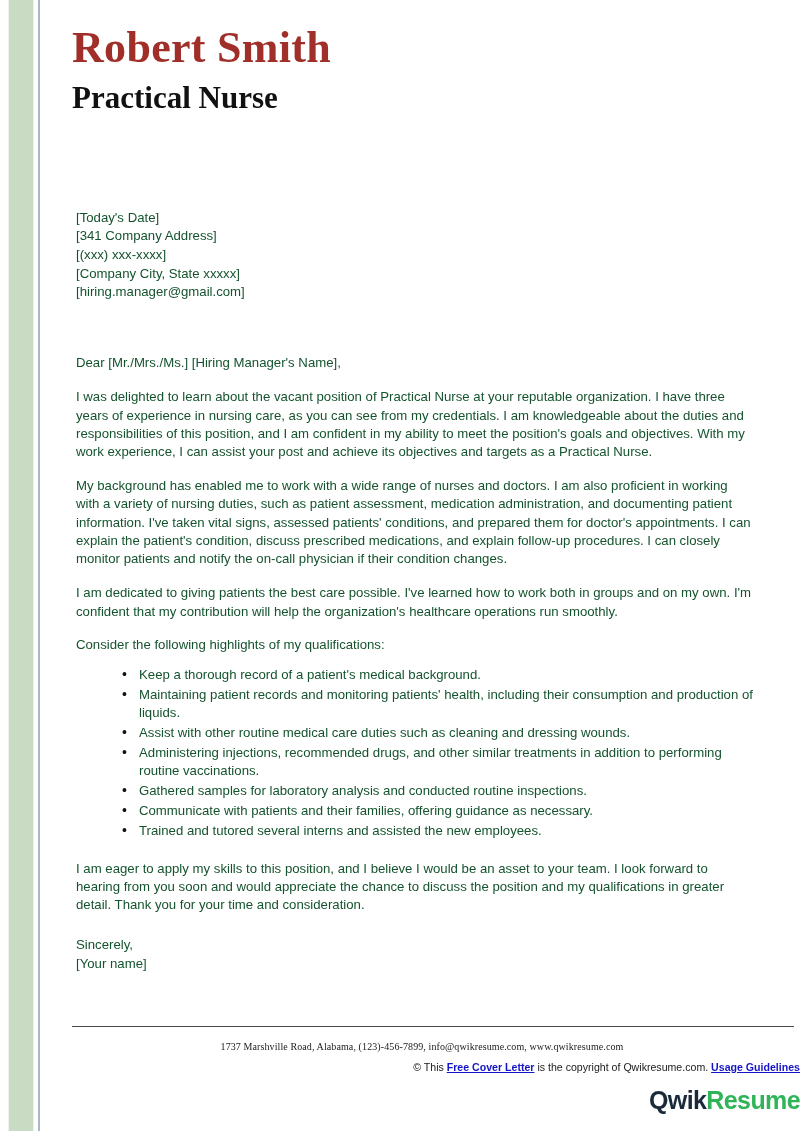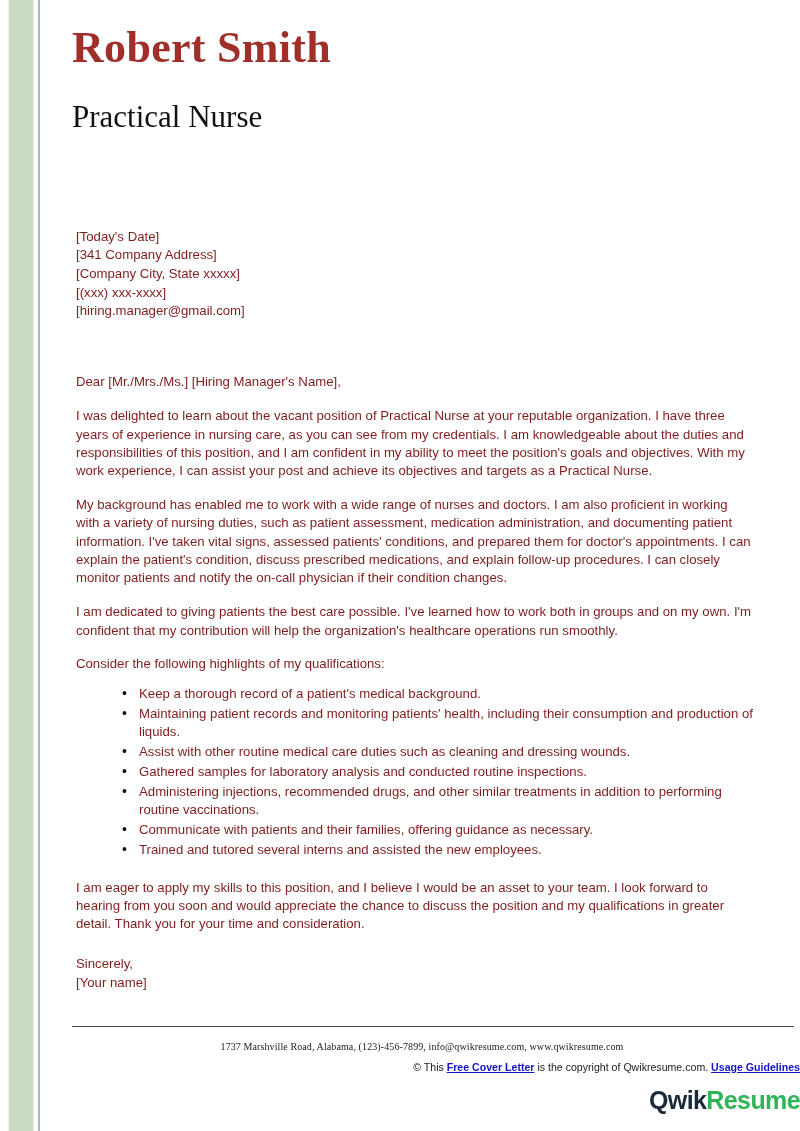--- a/index.html
+++ b/index.html
@@ -59,31 +59,31 @@
     font-size: 44px;
     font-weight: 700;
     color: #9f2f28;
     letter-spacing: 0.3px;
     line-height: 1.0;
     margin: 0;
   }
   .job-title {
     font-family: "Liberation Serif", serif;
     font-size: 31px;
-    font-weight: 400;
+    font-weight: 700;
     color: #111111;
-    margin: 31px 0 0 0;
+    margin: 12px 0 0 0;
     line-height: 1.0;
   }
 
   
   .letter {
     padding: 0 46px 0 32px;
     font-size: 13.2px;
-    color: #7f1d1d;
+    color: #14532d;
     line-height: 1.38;
   }
   .block-date { margin-top: 96px; }
   .addr-block { }
   .addr-block div { line-height: 1.42; }
   .salutation { margin-top: 52px; }
 
   p.para {
     margin: 16px 0 0 0;
     text-align: left;
@@ -171,39 +171,39 @@
     <h1 class="name">Robert Smith</h1>
     <h2 class="job-title">Practical Nurse</h2>
   </div>
 
   <div class="letter">
 
     <div class="block-date">[Today's Date]</div>
 
     <div class="addr-block">
       <div>[341 Company Address]</div>
+      <div>[(xxx) xxx-xxxx]</div>
       <div>[Company City, State xxxxx]</div>
-      <div>[(xxx) xxx-xxxx]</div>
       <div>[hiring.manager@gmail.com]</div>
     </div>
 
     <div class="salutation">Dear [Mr./Mrs./Ms.] [Hiring Manager's Name],</div>
 
     <p class="para">I was delighted to learn about the vacant position of Practical Nurse at your reputable organization. I have three years of experience in nursing care, as you can see from my credentials. I am knowledgeable about the duties and responsibilities of this position, and I am confident in my ability to meet the position's goals and objectives. With my work experience, I can assist your post and achieve its objectives and targets as a Practical Nurse.</p>
     <p class="para">My background has enabled me to work with a wide range of nurses and doctors. I am also proficient in working with a variety of nursing duties, such as patient assessment, medication administration, and documenting patient information. I've taken vital signs, assessed patients' conditions, and prepared them for doctor's appointments. I can explain the patient's condition, discuss prescribed medications, and explain follow-up procedures. I can closely monitor patients and notify the on-call physician if their condition changes.</p>
     <p class="para">I am dedicated to giving patients the best care possible. I've learned how to work both in groups and on my own. I'm confident that my contribution will help the organization's healthcare operations run smoothly.</p>
 
     <p class="para tight">Consider the following highlights of my qualifications:</p>
 
     <ul class="quals">
       <li>Keep a thorough record of a patient's medical background.</li>
       <li>Maintaining patient records and monitoring patients' health, including their consumption and production of liquids.</li>
       <li>Assist with other routine medical care duties such as cleaning and dressing wounds.</li>
+      <li>Administering injections, recommended drugs, and other similar treatments in addition to performing routine vaccinations.</li>
       <li>Gathered samples for laboratory analysis and conducted routine inspections.</li>
-      <li>Administering injections, recommended drugs, and other similar treatments in addition to performing routine vaccinations.</li>
       <li>Communicate with patients and their families, offering guidance as necessary.</li>
       <li>Trained and tutored several interns and assisted the new employees.</li>
     </ul>
 
     <p class="para" style="margin-top:20px;">I am eager to apply my skills to this position, and I believe I would be an asset to your team. I look forward to hearing from you soon and would appreciate the chance to discuss the position and my qualifications in greater detail. Thank you for your time and consideration.</p>
 
     <div class="closing">
       <div>Sincerely,</div>
       <div>[Your name]</div>
     </div>

